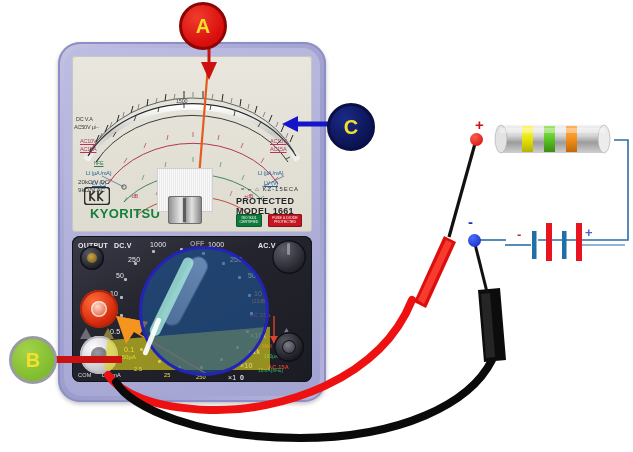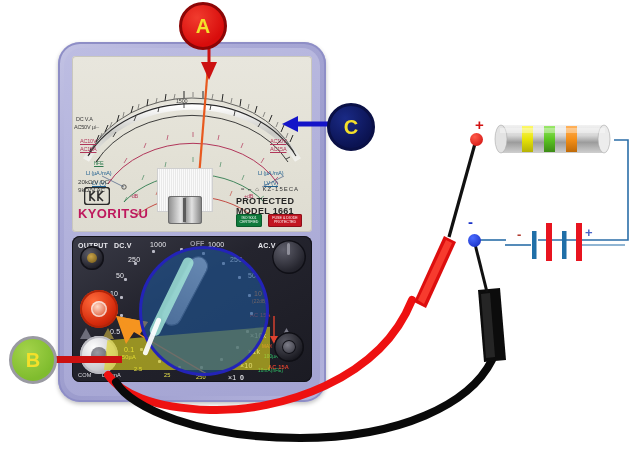--- a/index.html
+++ b/index.html
@@ -21,21 +21,21 @@
   .scale-face svg{position:absolute;left:0;top:0;}
 
   .face-text{position:absolute;color:#3a3a3a;font-size:5.5px;line-height:1.25;letter-spacing:-0.2px;}
   .face-text.red{color:#b1365a;}
   .face-text.grn{color:#2f7c4f;}
 
   .lbl-sens{left:78px;top:178px;font-size:6.2px;color:#3b3b3b;line-height:1.35;}
   .lbl-model{left:236px;top:196px;font-size:9px;font-weight:bold;color:#262626;
     line-height:1.12;letter-spacing:.3px;text-align:left;}
   .lbl-sym{left:241px;top:186px;font-size:6px;color:#333;letter-spacing:1px;}
-  .lbl-kyo{left:78px;top:206px;font-size:13px;font-weight:bold;color:#be185d;letter-spacing:.4px;}
+  .lbl-kyo{left:90px;top:206px;font-size:13px;font-weight:bold;color:#15803d;letter-spacing:.4px;}
   .kyo-logo{left:84px;top:187px;width:26px;height:18px;}
 
   .badge-g{left:236px;top:214px;width:26px;height:13px;background:#0f7a3c;border-radius:2px;
     box-shadow:inset 0 0 0 1px #0a5c2c;}
   .badge-r{left:268px;top:214px;width:34px;height:13px;background:#c31622;border-radius:2px;
     box-shadow:inset 0 0 0 1px #8d0f18;}
   .badge-g span,.badge-r span{display:block;color:#fff;font-size:3.6px;text-align:center;margin-top:3px;line-height:1.1;}
 
   
   .needle{left:72px;top:56px;width:240px;height:176px;}

